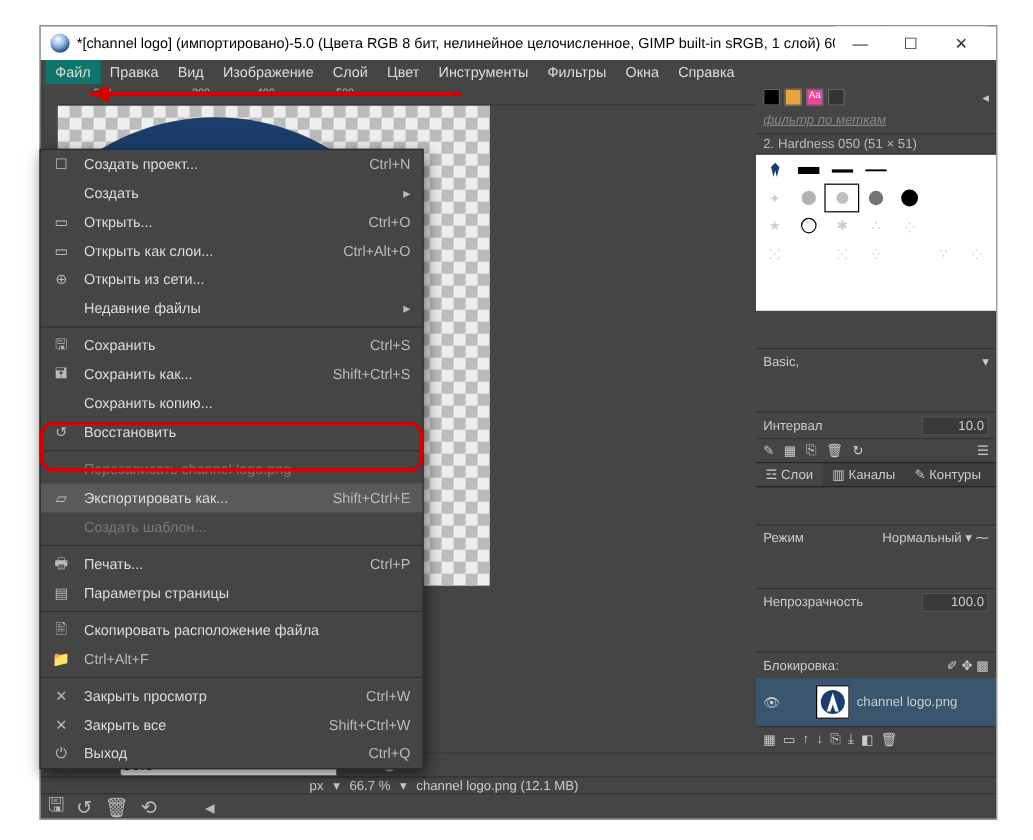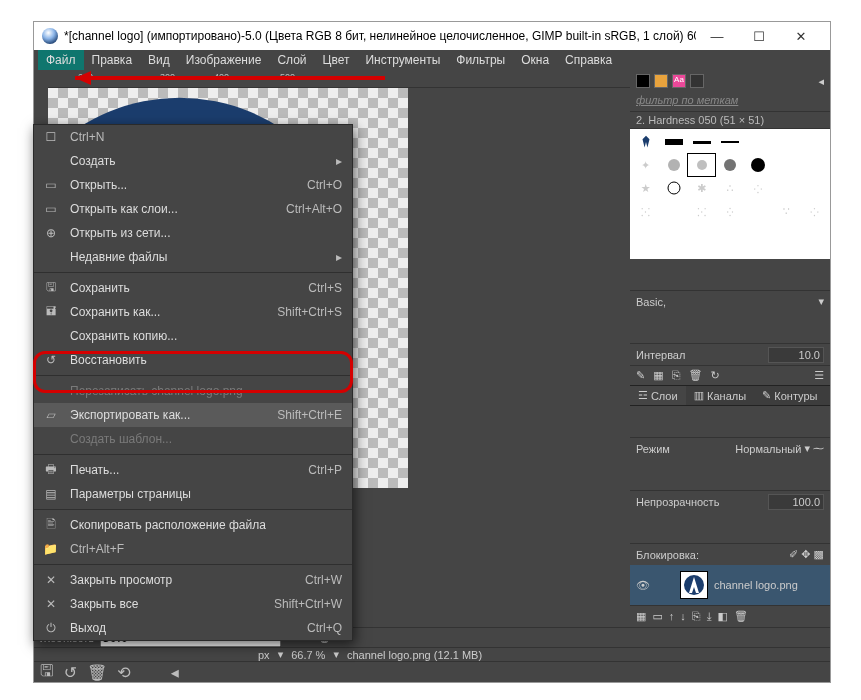--- a/index.html
+++ b/index.html
@@ -277,20 +277,21 @@
         <span>⎘</span>
         <span>⤓</span>
         <span>◧</span>
         <span>🗑</span>
       </div>
     </div>
 
     <div class="dropdown" id="dd">
         <div class="dd-item">
           <span class="dicon">☐</span>
+          <span class="dlabel">Создать проект...</span>
           <span class="dshort">Ctrl+N</span>
         </div>
         <div class="dd-item">
           <span class="dicon"></span>
           <span class="dlabel">Создать</span>
           <span class="arrow">▸</span>
         </div>
         <div class="dd-item">
           <span class="dicon">▭</span>
           <span class="dlabel">Открыть...</span>

